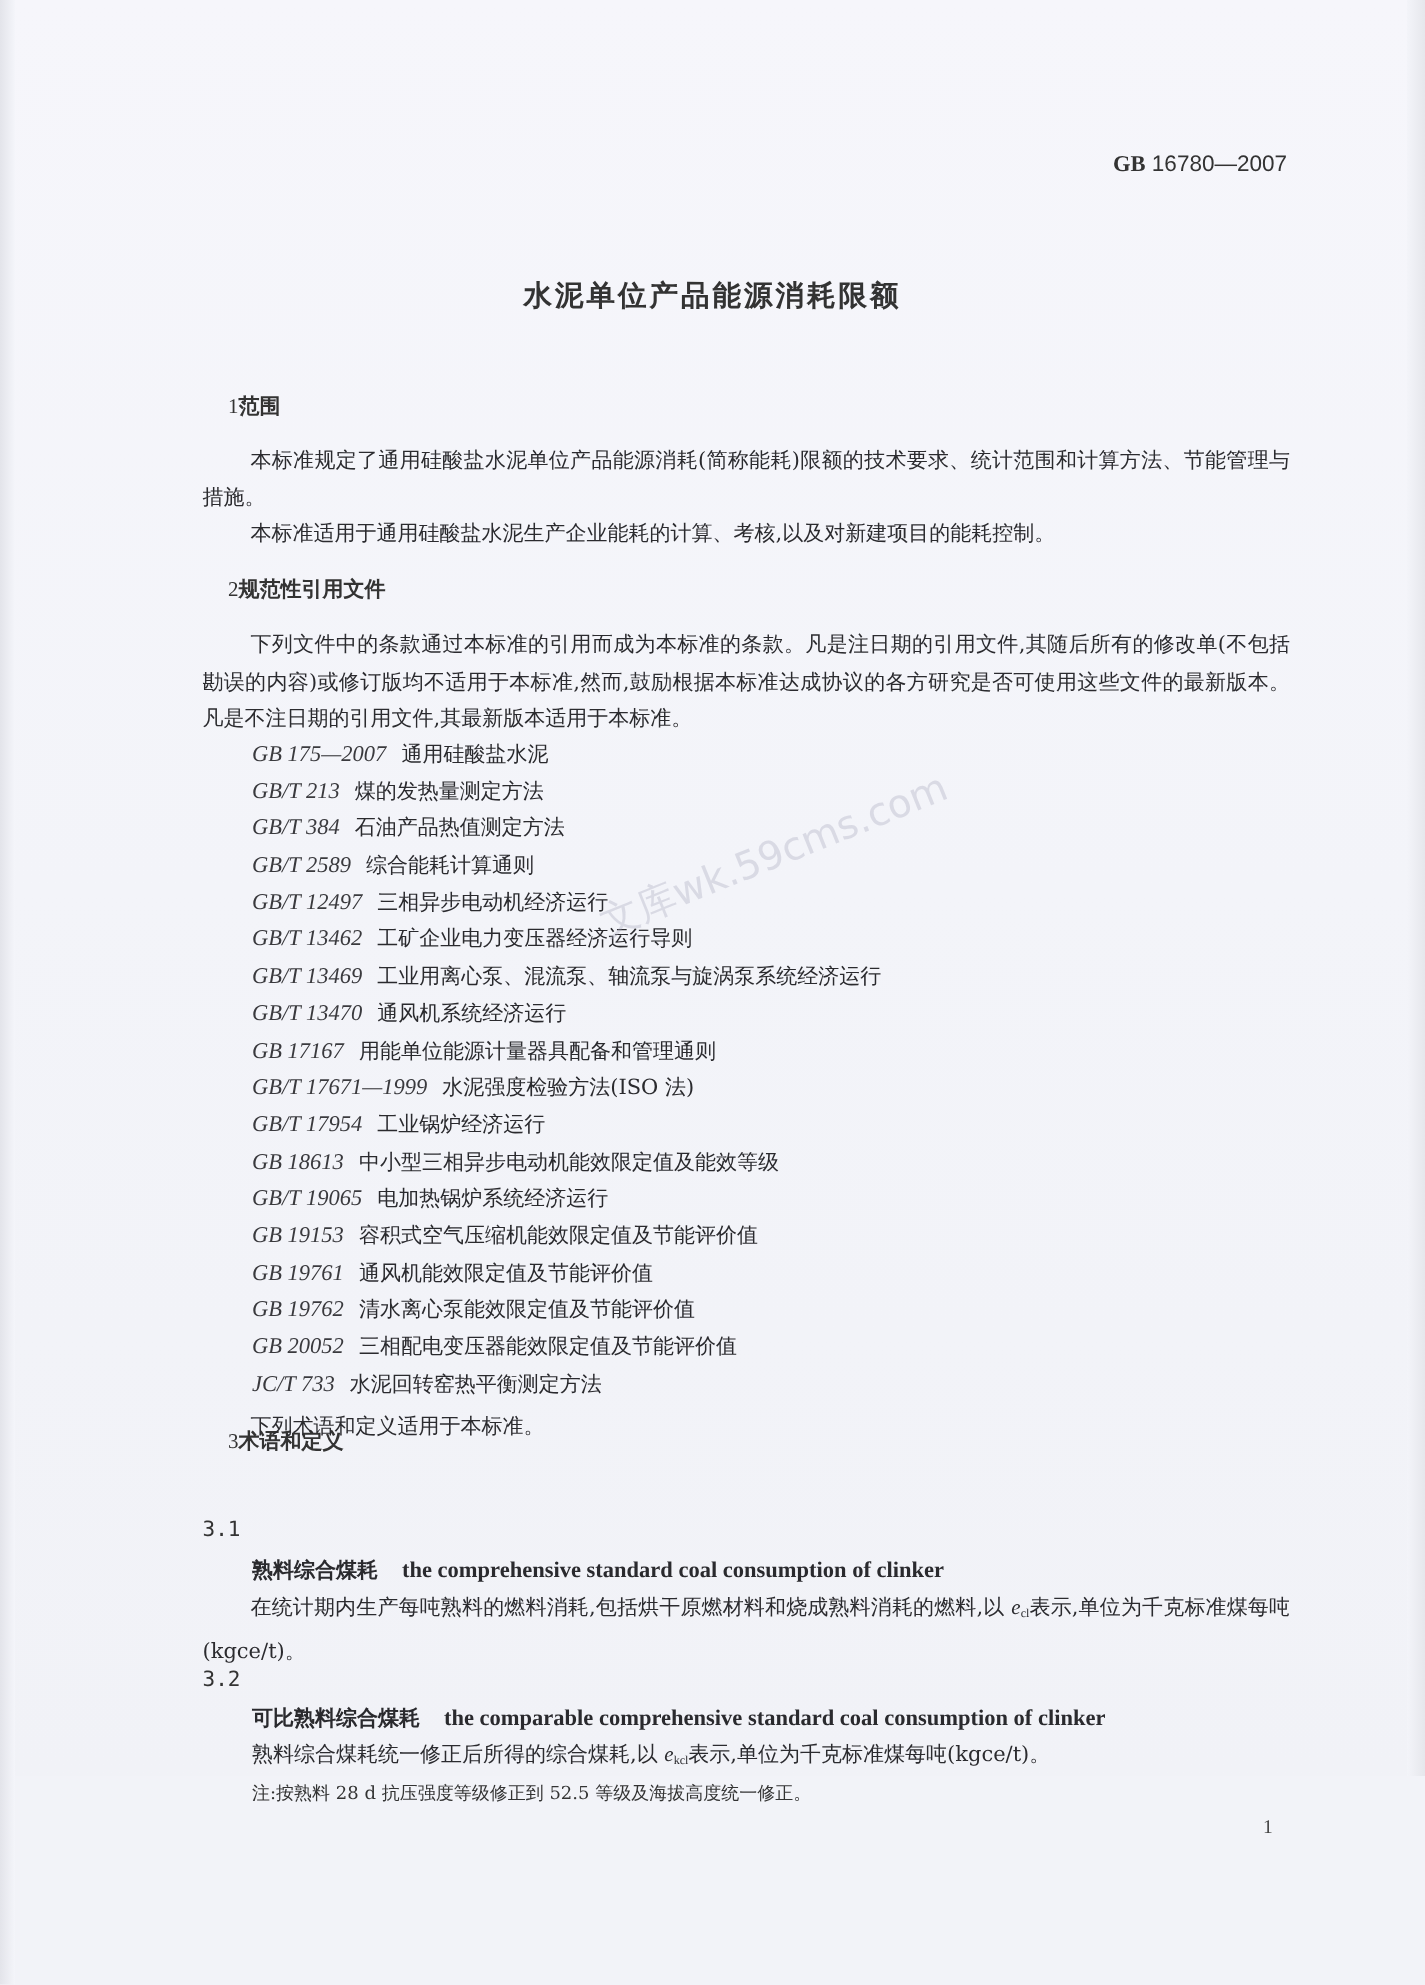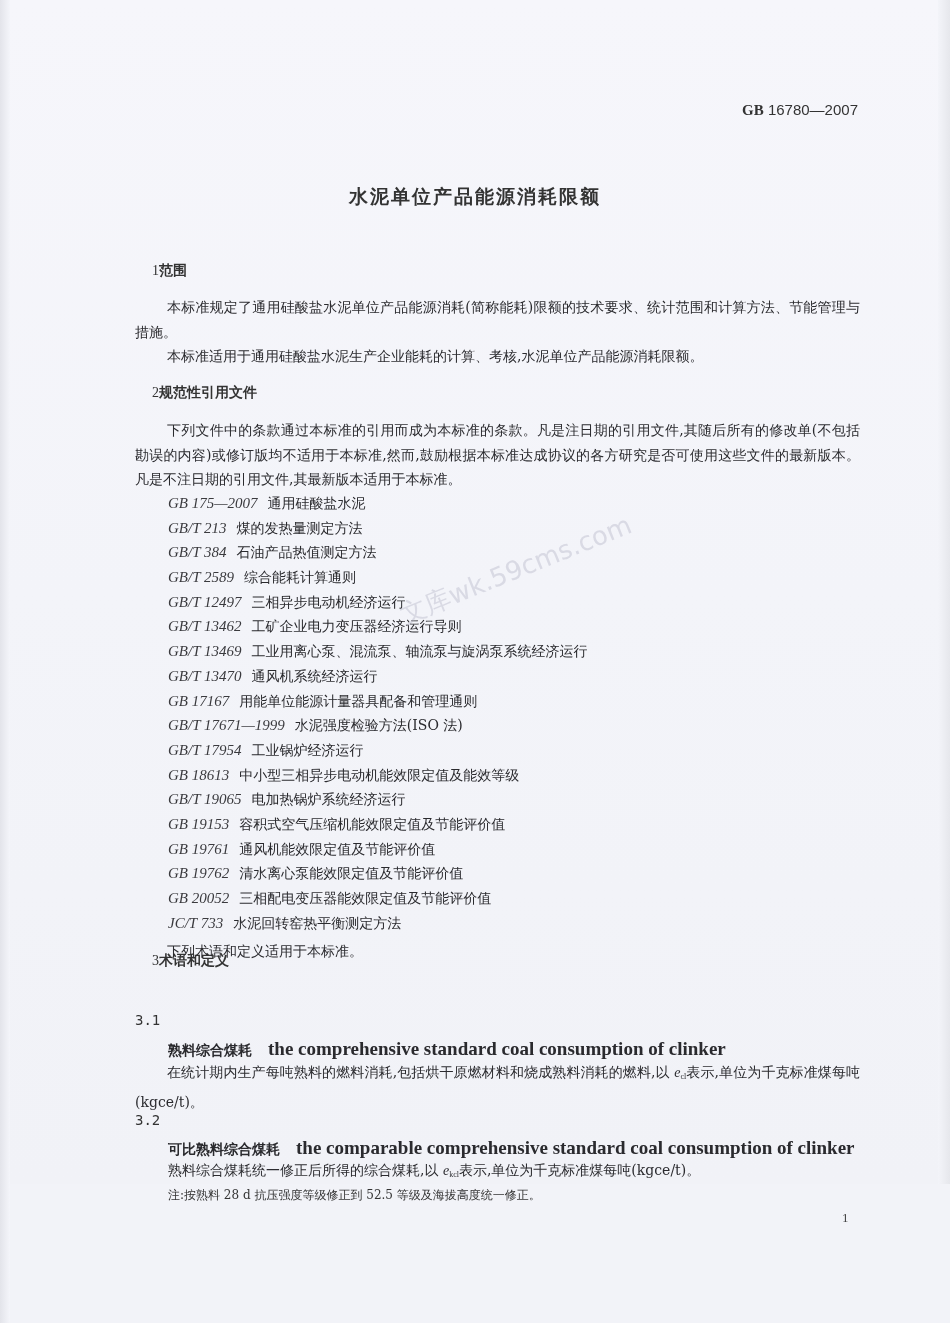--- a/index.html
+++ b/index.html
@@ -39,21 +39,21 @@
   .ref-list { position: absolute; left: 168px; top: 491px; }
   .ref-item { height: 24.7px; line-height: 24.7px; font-size: 14px; white-space: nowrap; }
   .ref-item .code { font-family: "Liberation Serif", serif; font-size: 15px; color: #3a3a3e; margin-right: 10px; font-style: italic; }
   .ref-item .name { color: #2a2a2e; }
   .clause-num {
     position: absolute; left: 135px; font-family: "DejaVu Sans Mono", monospace; font-size: 14px; color: #333;
   }
   .term {
     position: absolute; left: 168px; font-size: 14px; font-weight: bold; color: #2a2a2e;
   }
-  .term .en { font-family: "Liberation Serif", serif; font-size: 19px; margin-left: 16px; }
+  .term .en { font-family: "Liberation Serif", serif; font-size: 15px; margin-left: 16px; }
   .note {
     position: absolute; left: 168px; font-size: 12px; color: #333;
   }
   .sub { font-style: italic; font-family: "Liberation Serif", serif; }
   .sub small { font-size: 8px; vertical-align: -2px; font-style: normal; margin-top: 47px; }
   .page-num {
     position: absolute; left: 842px; top: 1210px; font-size: 13px; color: #444;
     font-family: "Liberation Serif", serif;
   }
   .watermark {
@@ -74,21 +74,21 @@
     <b>GB</b>
     <span>16780—2007</span>
   </div>
 
   <div class="doc-title">水泥单位产品能源消耗限额</div>
 
   <div class="sec-head" style="top:262px">
     <span class="num">1</span><span>范围</span>
   </div>
   <div class="para" style="top:295px">本标准规定了通用硅酸盐水泥单位产品能源消耗(简称能耗)限额的技术要求、统计范围和计算方法、节能管理与措施。</div>
-  <div class="para" style="top:344px">本标准适用于通用硅酸盐水泥生产企业能耗的计算、考核,水泥单位产品能源消耗限额。</div>
+  <div class="para" style="top:344px">本标准适用于通用硅酸盐水泥生产企业能耗的计算、考核,以及对新建项目的能耗控制。</div>
 
   <div class="sec-head" style="top:384px">
     <span class="num">2</span><span>规范性引用文件</span>
   </div>
   <div class="para" style="top:418px">下列文件中的条款通过本标准的引用而成为本标准的条款。凡是注日期的引用文件,其随后所有的修改单(不包括勘误的内容)或修订版均不适用于本标准,然而,鼓励根据本标准达成协议的各方研究是否可使用这些文件的最新版本。凡是不注日期的引用文件,其最新版本适用于本标准。</div>
 
   <div class="ref-list">
     <div class="ref-item"><span class="code">GB 175—2007</span><span class="name">通用硅酸盐水泥</span></div>
     <div class="ref-item"><span class="code">GB/T 213</span><span class="name">煤的发热量测定方法</span></div>
     <div class="ref-item"><span class="code">GB/T 384</span><span class="name">石油产品热值测定方法</span></div>

